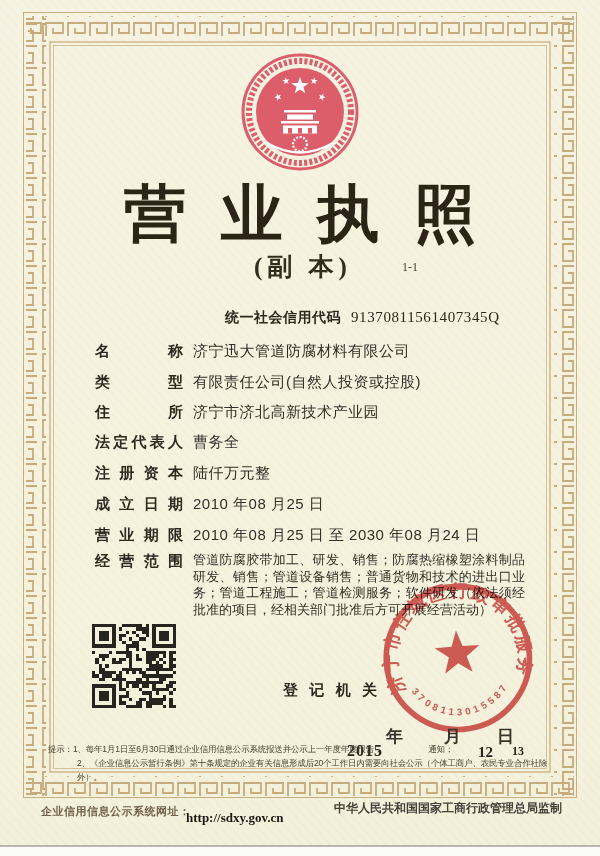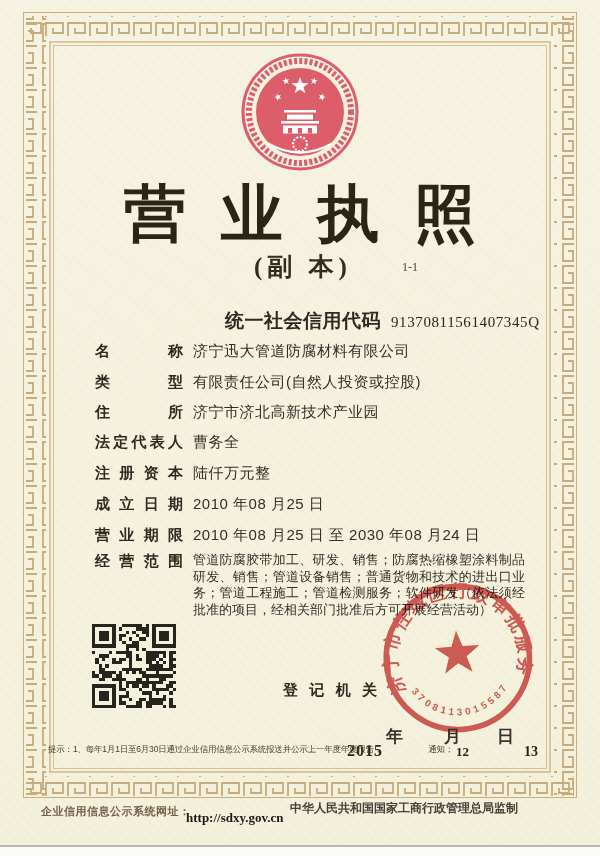--- a/index.html
+++ b/index.html
@@ -17,21 +17,21 @@
   
   .emblem{left:237px;top:50px;}
   
   .title{left:124px;top:172px;width:352px;display:flex;justify-content:space-between;
          font-size:62px;font-weight:900;color:#2b2417;font-family:"Liberation Sans",sans-serif;}
   .subtitle{left:0;top:250px;width:606px;text-align:center;font-size:25px;font-weight:700;
             letter-spacing:5px;color:#332c1f;font-family:"Liberation Serif",serif;}
   .pageno{left:402px;top:260px;font-size:12px;color:#4a4336;font-family:"Liberation Serif",serif;}
   
   .cc{left:225px;top:308px;white-space:nowrap;}
-  .cc .lab{font-weight:700;font-size:19px;color:#2e2920;letter-spacing:.5px;}
+  .cc .lab{font-weight:700;font-size:14px;color:#2e2920;letter-spacing:.5px;}
   .cc .code{font-size:15px;color:#2c2820;font-family:"Liberation Serif",serif;letter-spacing:.6px;margin-left:10px;}
   
   .row{left:95px;width:470px;display:flex;align-items:flex-start;}
   .flabel{width:88px;min-width:88px;display:flex;justify-content:space-between;
           font-weight:700;font-size:15px;color:#2e2a21;}
   .fvalue{margin-left:10px;font-size:15px;color:#33302a;font-family:Liberation Sans, sans-serif;letter-spacing:.5px;}
   .fvalue.small{font-size:13px;line-height:16.5px;width:332px;letter-spacing:0;text-align:justify;}
   
   .qr{left:92px;top:624px;width:84px;height:84px;display:grid;
       grid-template-columns:repeat(25,1fr);grid-template-rows:repeat(25,1fr);}
@@ -39,30 +39,30 @@
   
   .registrar{left:283px;top:681px;width:94px;display:flex;justify-content:space-between;
              font-weight:700;font-size:15px;color:#2e2a21;}
   
   .seal{left:366px;top:568px;opacity:.88;mix-blend-mode:multiply;transform:rotate(-4deg);}
   
   .dlab{font-size:17px;font-weight:700;color:#38332a;top:725px;}
   .dlab.y{left:386px;} .dlab.m{left:444px;} .dlab.d{left:497px;}
   .stamp{font-family:"Liberation Serif",serif;font-weight:700;color:#27251f;}
   .stamp.yr{left:347px;top:742px;font-size:16px;letter-spacing:1px;}
-  .stamp.mo{left:456px;top:744px;font-size:13px;}
-  .stamp.dy{left:524px;top:744px;font-size:14px;}
+  .stamp.mo{left:478px;top:744px;font-size:15px;}
+  .stamp.dy{left:512px;top:744px;font-size:12px;}
   
   .notes{left:48px;top:742px;width:512px;font-size:8.5px;color:#48402f;line-height:14px;letter-spacing:-.2px;}
   .notes .gap{display:inline-block;width:46px;}
   .notes .l2{padding-left:29px;display:block;}
   
   .f-left{left:41px;top:804px;font-size:11px;font-weight:700;color:#73614a;letter-spacing:.5px;}
   .f-url{left:174px;top:810px;font-size:13px;font-weight:700;color:#1c1914;font-family:"Liberation Serif",serif;margin-left:12px;}
-  .f-right{left:290px;top:800px;width:272px;text-align:left;font-size:12px;font-weight:700;color:#45403a;}
+  .f-right{left:290px;top:800px;width:272px;text-align:right;font-size:12px;font-weight:700;color:#45403a;}
 </style>
 </head>
 <body>
 
 <div class="abs texture"></div>
 
 <svg class="abs frame" width="600" height="856">
   <defs>
     <pattern id="mh" width="22" height="20" patternUnits="userSpaceOnUse">
       <path d="M2 17 V3 H19 V13 H9 V8" fill="none" stroke="#c6ab7e" stroke-width="1.8"></path>
@@ -838,19 +838,20 @@
 
 <div class="abs dlab y">年</div>
 <div class="abs dlab m">月</div>
 <div class="abs dlab d">日</div>
 <div class="abs stamp yr">2015</div>
 <div class="abs stamp mo">12</div>
 <div class="abs stamp dy">13</div>
 
 <div class="abs notes">
   <span>提示：</span><span>1、每年1月1日至6月30日通过企业信用信息公示系统报送并公示上一年度年度报告，</span><span class="gap"></span><span>通知；</span>
+  <span class="l2">2、《企业信息公示暂行条例》第十条规定的企业有关信息形成后20个工作日内需要向社会公示（个体工商户、农民专业合作社除外）。</span>
 </div>
 
 <div class="abs f-left">企业信用信息公示系统网址：</div>
 <div class="abs f-url">http://sdxy.gov.cn</div>
 <div class="abs f-right">中华人民共和国国家工商行政管理总局监制</div>
 
 <div class="abs scan-edge"></div>
 
 </body></html>

